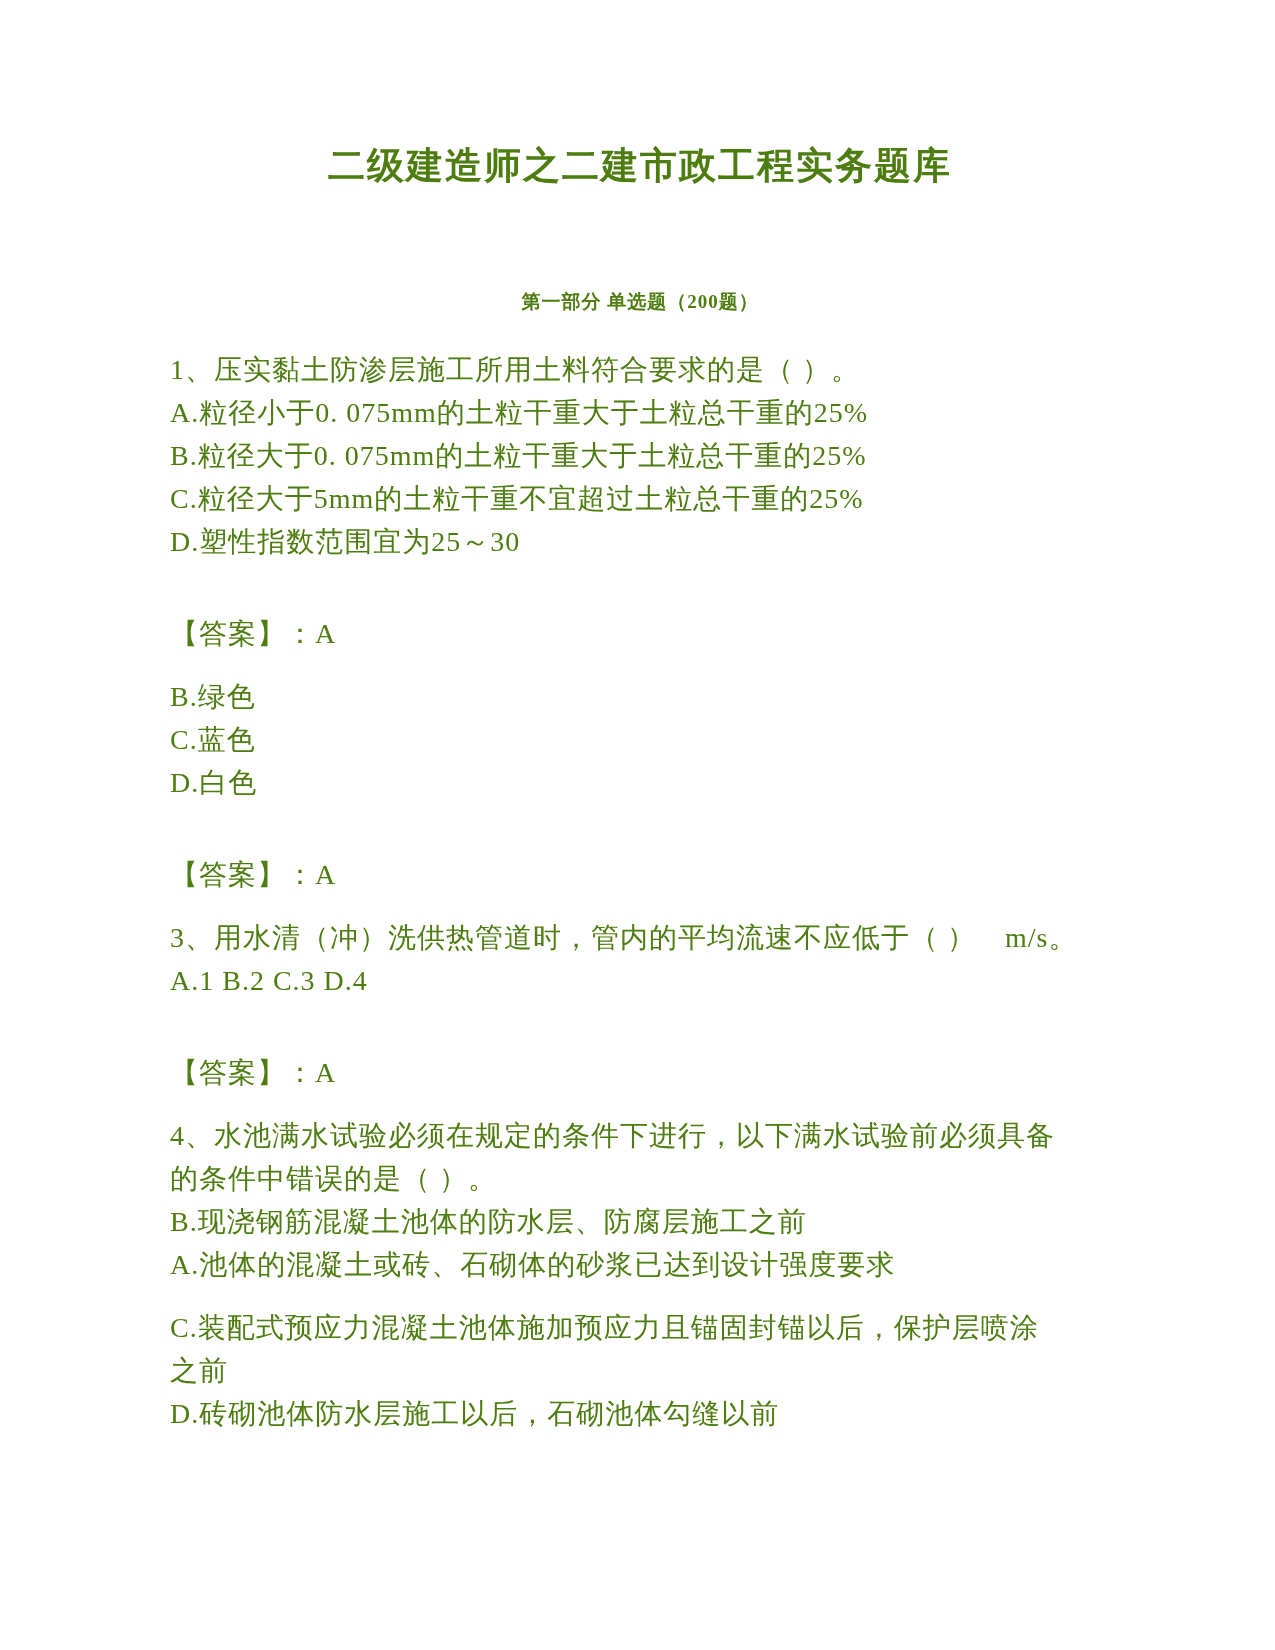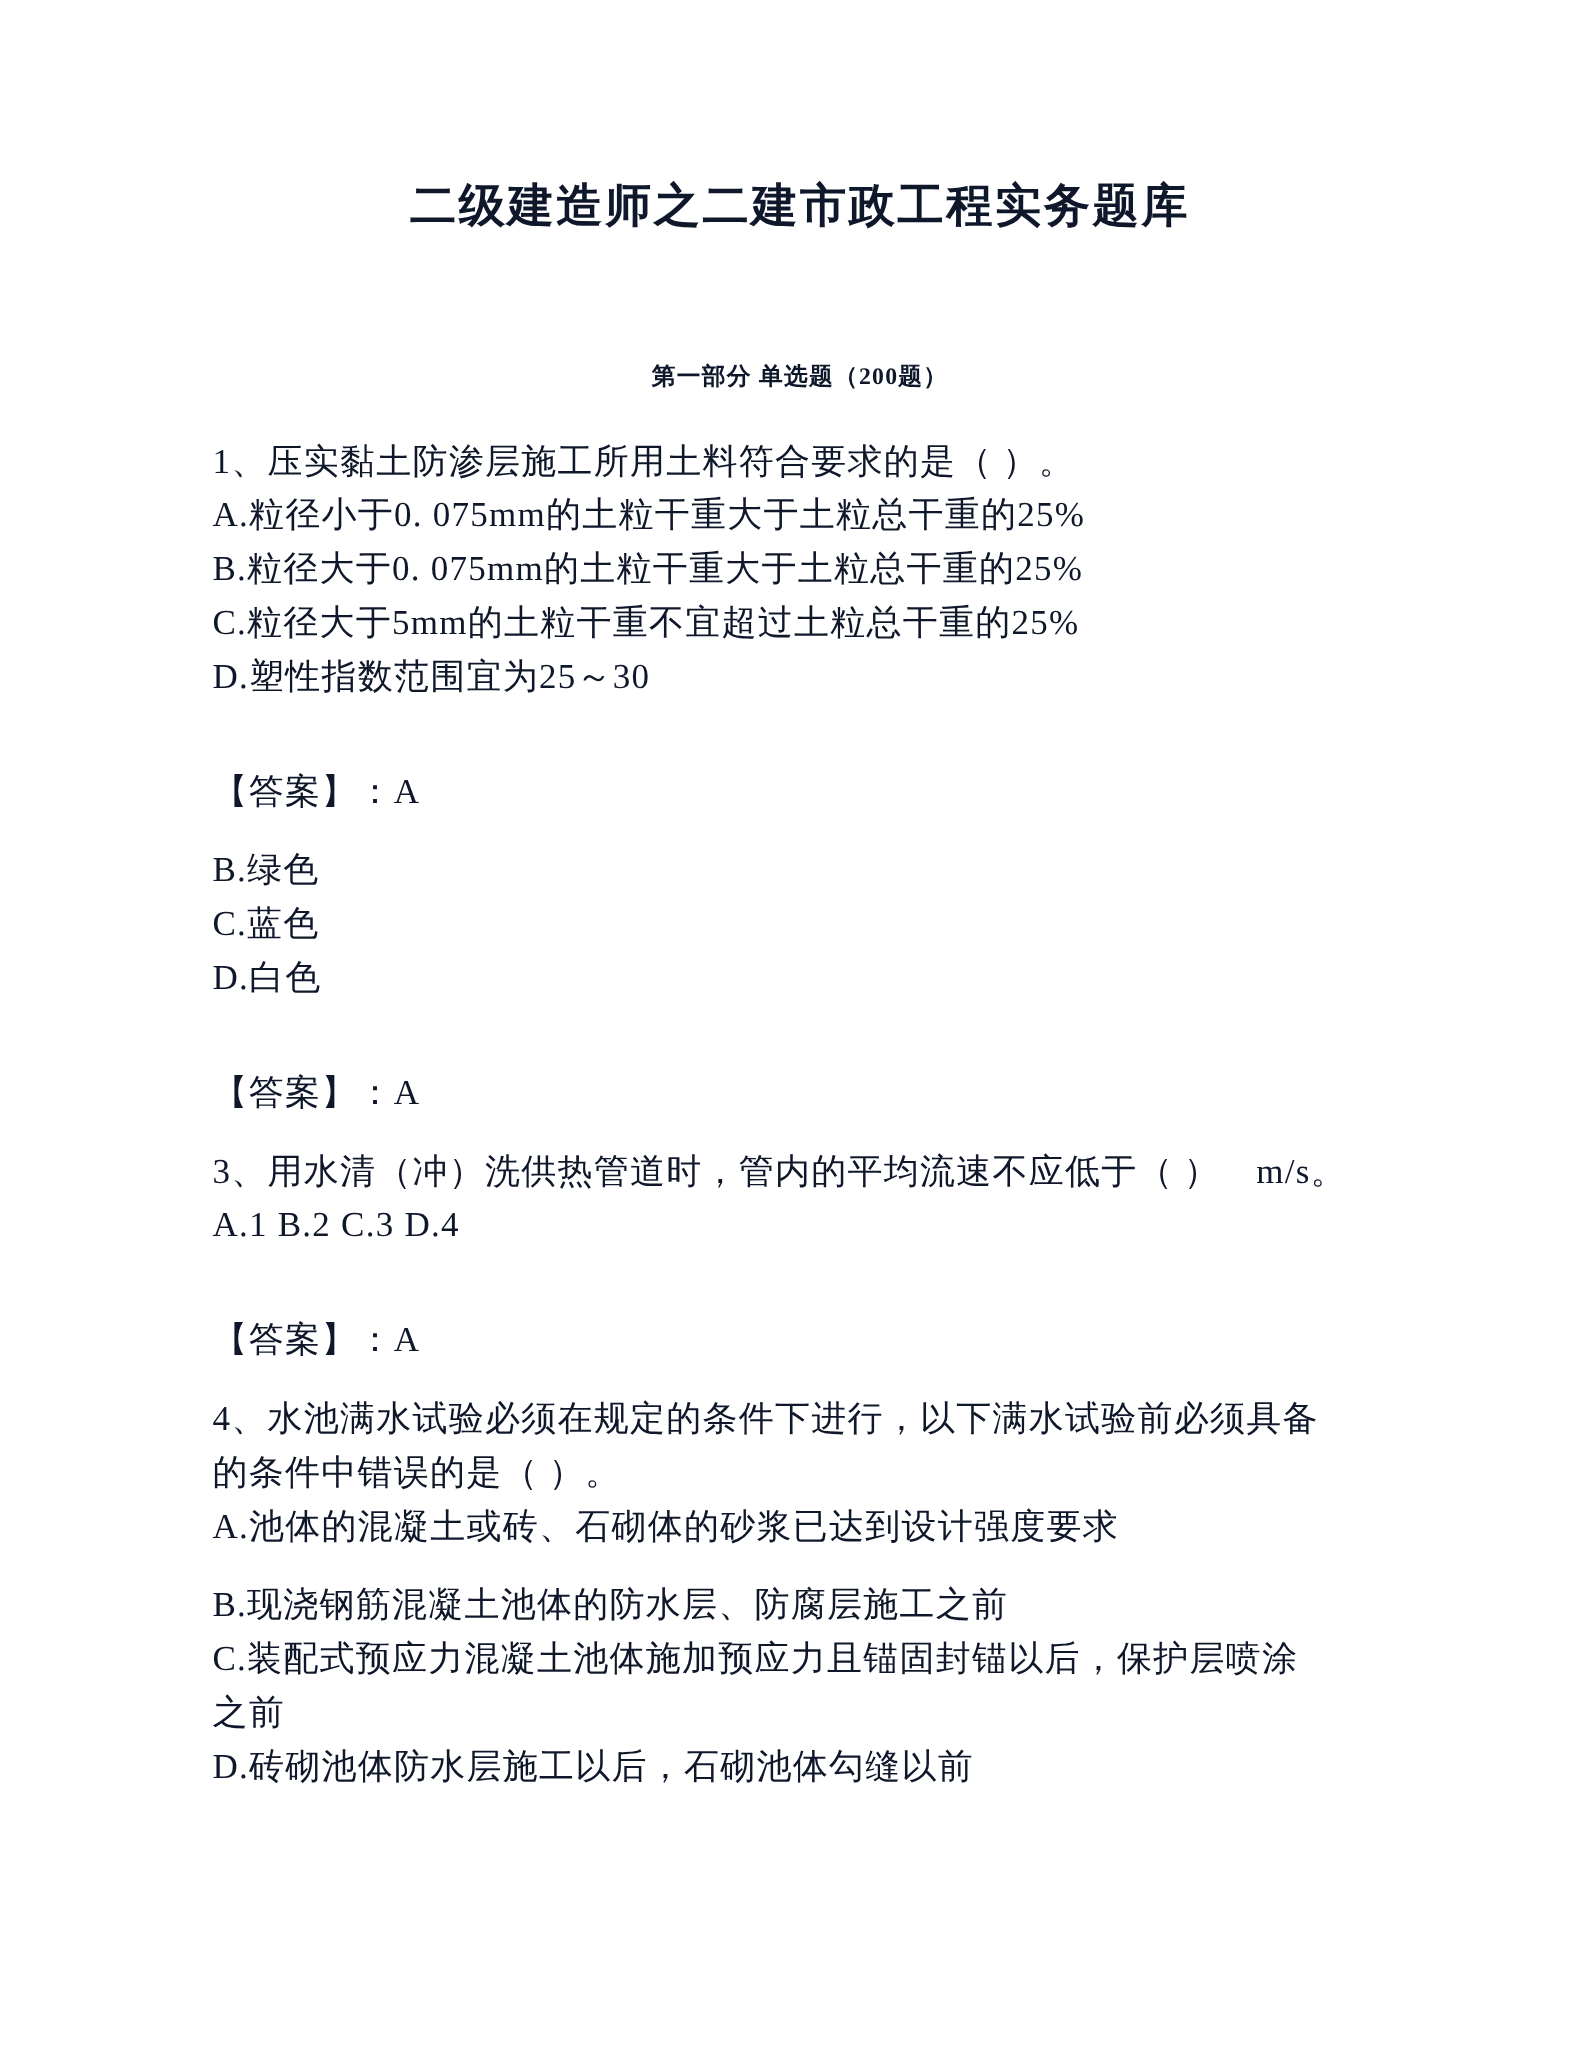--- a/index.html
+++ b/index.html
@@ -5,21 +5,21 @@
   html, body { margin: 0; padding: 0; background: #ffffff; }
   .page {
     position: relative;
     width: 1275px;
     height: 1650px;
     background: #ffffff;
     box-sizing: border-box;
     padding: 142px 165px 0 170px;
     overflow: hidden;
     font-family: "Liberation Serif", "DejaVu Serif", serif;
-    color: #0f172a;
+    color: #4d7c0f;
   }
   .doc-title {
     font-size: 37px;
     font-weight: bold;
     line-height: 48px;
     text-align: center;
     letter-spacing: 2px;
     white-space: pre-line;
   }
   .section-heading {
@@ -68,20 +68,20 @@
 
   <section>
     <div class="line">3、用水清（冲）洗供热管道时，管内的平均流速不应低于（ ）　m/s。</div>
     <div class="line">A.1 B.2 C.3 D.4</div>
     <div class="line answer">【答案】：A</div>
   </section>
 
   <section>
     <div class="line">4、水池满水试验必须在规定的条件下进行，以下满水试验前必须具备
 的条件中错误的是（ ）。</div>
+    <div class="line">B.现浇钢筋混凝土池体的防水层、防腐层施工之前</div>
     <div class="line gap-after">A.池体的混凝土或砖、石砌体的砂浆已达到设计强度要求</div>
-    <div class="line">B.现浇钢筋混凝土池体的防水层、防腐层施工之前</div>
     <div class="line">C.装配式预应力混凝土池体施加预应力且锚固封锚以后，保护层喷涂
 之前</div>
     <div class="line">D.砖砌池体防水层施工以后，石砌池体勾缝以前</div>
   </section>
 
 </div>
 
 </body></html>

